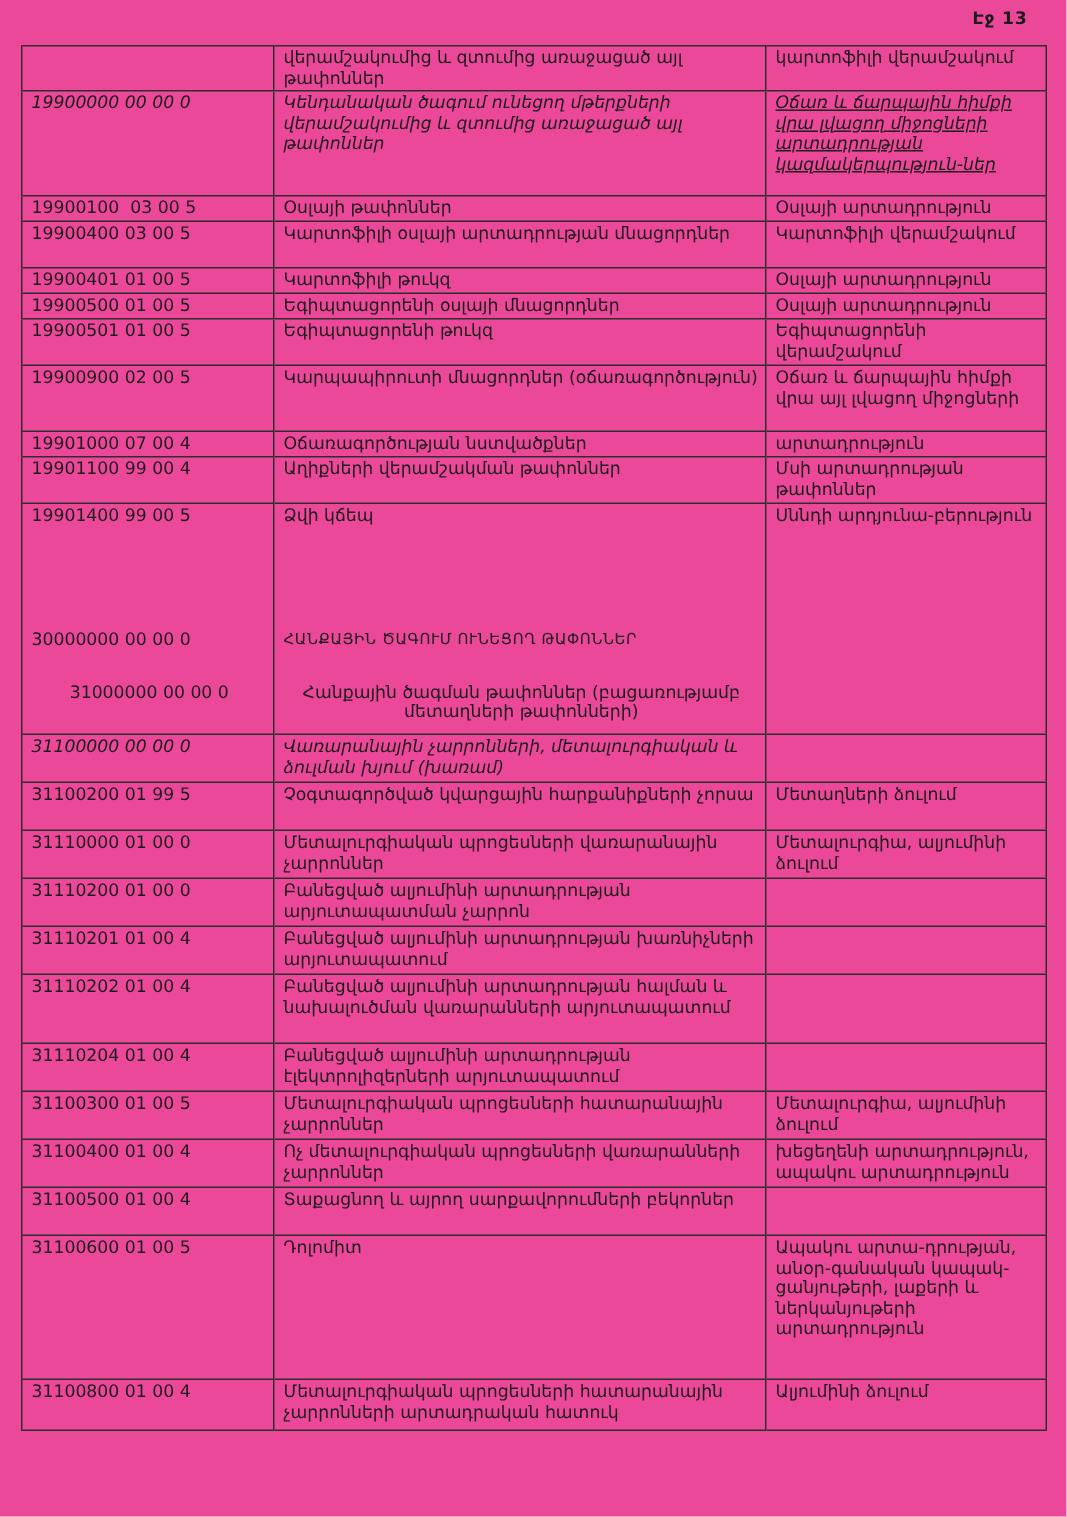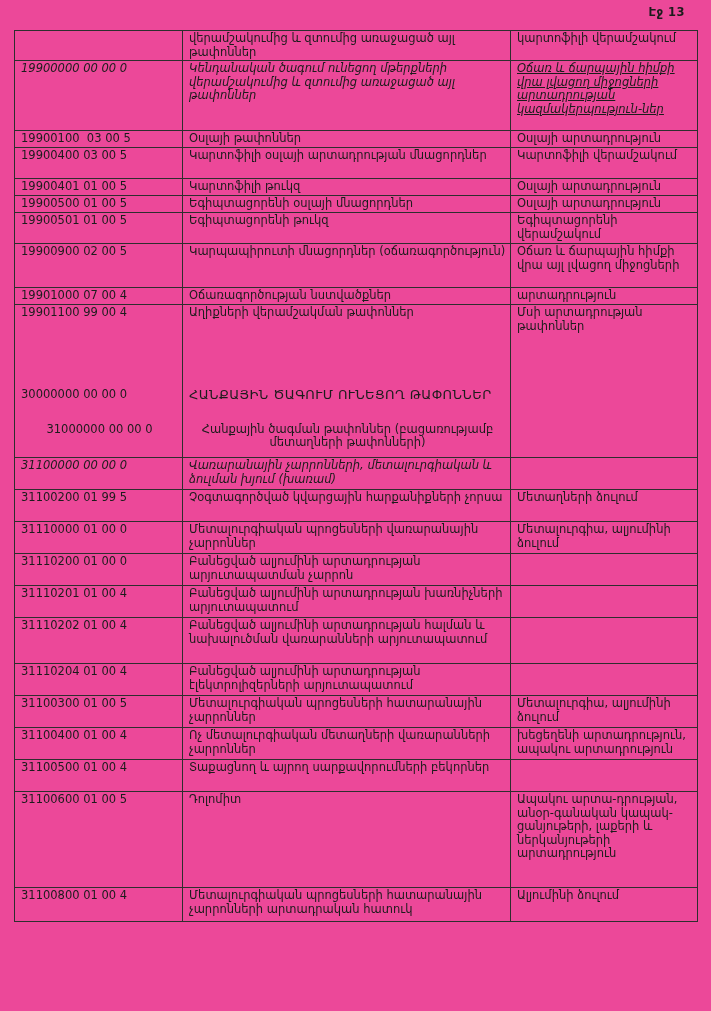--- a/index.html
+++ b/index.html
@@ -40,21 +40,21 @@
     font-size: 11.5px;
     line-height: 13.5px;
     overflow: hidden;
   }
   td.col-code { white-space: pre; }
   tr.bt td { border-top: 1px solid #2e2e2e; }
   tr.italic td { font-style: italic; }
   tr.u-right td.col-right { text-decoration: underline; }
   tr.u-desc td.col-desc { font-style: italic; }
   tr.section td.col-desc {
-    font-size: 13px;
+    font-size: 10px;
     letter-spacing: 0.4px;
     padding-top: 8px;
   }
   tr.section td.col-code { padding-top: 8px; }
 </style>
 </head>
 <body>
 
 <div class="page">
   <div class="page-number">Էջ 13</div>
@@ -109,20 +109,25 @@
         <tr class="bt" style="height: 17px;">
           <td class="col-code">19901000 07 00 4</td>
           <td class="col-desc">Օճառագործության նստվածքներ</td>
           <td class="col-right">արտադրություն</td>
         </tr>
         <tr class="bt" style="height: 31px;">
           <td class="col-code">19901100 99 00 4</td>
           <td class="col-desc">Աղիքների վերամշակման թափոններ</td>
           <td class="col-right">Մսի արտադրության թափոններ</td>
         </tr>
+        <tr class="bt" style="height: 32px;">
+          <td class="col-code">19901400 99 00 5</td>
+          <td class="col-desc">Ձվի կճեպ</td>
+          <td class="col-right">Սննդի արդյունա-բերություն</td>
+        </tr>
         <tr class="spacer" style="height: 44px;">
           <td class="col-code"></td>
           <td class="col-desc"></td>
           <td class="col-right"></td>
         </tr>
         <tr class="section" style="height: 42px;">
           <td class="col-code">30000000 00 00 0</td>
           <td class="col-desc">ՀԱՆՔԱՅԻՆ ԾԱԳՈՒՄ ՈՒՆԵՑՈՂ ԹԱՓՈՆՆԵՐ</td>
           <td class="col-right"></td>
         </tr>
@@ -166,21 +171,21 @@
           <td class="col-desc">Բանեցված ալյումինի արտադրության էլեկտրոլիզերների արյուտապատում</td>
           <td class="col-right"></td>
         </tr>
         <tr class="bt" style="height: 32px;">
           <td class="col-code">31100300 01 00 5</td>
           <td class="col-desc">Մետալուրգիական պրոցեսների հատարանային չարրոններ</td>
           <td class="col-right">Մետալուրգիա, ալյումինի ձուլում</td>
         </tr>
         <tr class="bt" style="height: 32px;">
           <td class="col-code">31100400 01 00 4</td>
-          <td class="col-desc">Ոչ մետալուրգիական մետաղների վառարանների չարրոններ</td>
+          <td class="col-desc">Ոչ մետալուրգիական պրոցեսների վառարանների չարրոններ</td>
           <td class="col-right">խեցեղենի արտադրություն, ապակու արտադրություն</td>
         </tr>
         <tr class="bt" style="height: 32px;">
           <td class="col-code">31100500 01 00 4</td>
           <td class="col-desc">Տաքացնող և այրող սարքավորումների բեկորներ</td>
           <td class="col-right"></td>
         </tr>
         <tr class="bt" style="height: 96px;">
           <td class="col-code">31100600 01 00 5</td>
           <td class="col-desc">Դոլոմիտ</td>

